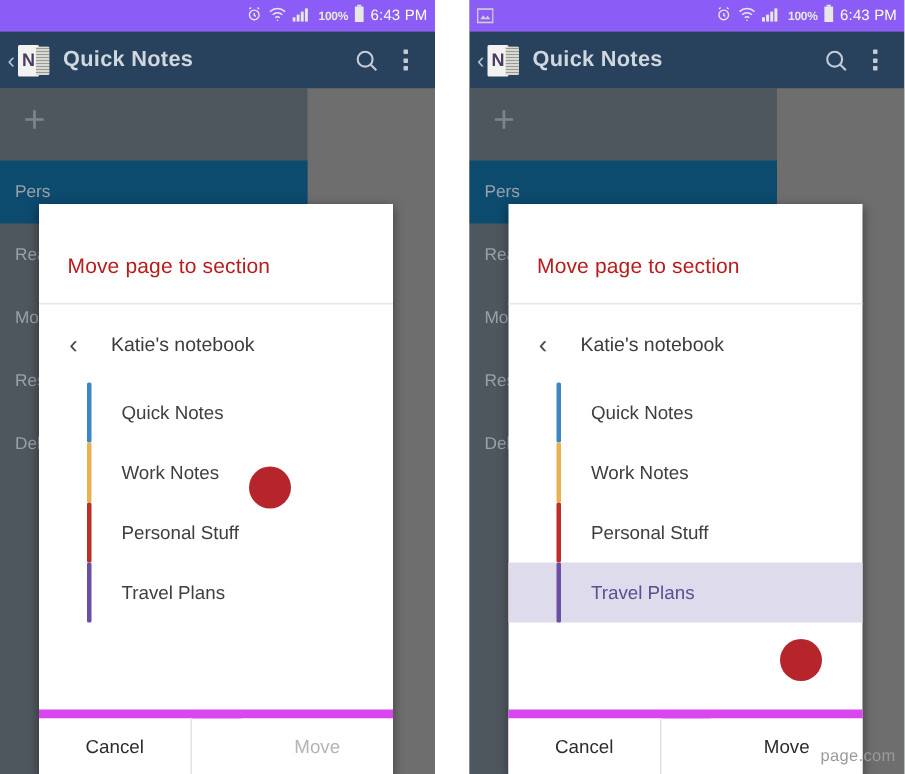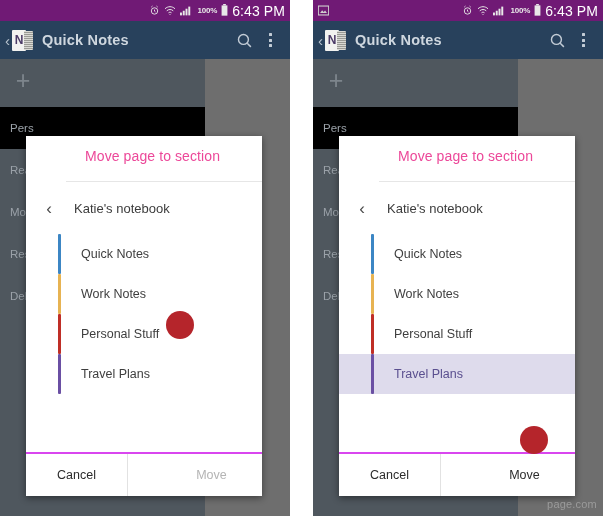--- a/index.html
+++ b/index.html
@@ -14,32 +14,32 @@
   
   .phone {
     position:absolute; top:0; height:516px; overflow:hidden;
     background:#5a6168;
   }
   .phone.left  { left:0;   width:290px; }
   .phone.right { left:313px; width:290px; }
 
   
   .statusbar {
-    position:relative; height:21px; background:#701a75;
+    position:relative; height:21px; background:#8b5cf6;
     display:flex; align-items:center; justify-content:flex-end;
     padding:0 5px 0 4px; gap:4px;
   }
   .sb-left { position:absolute; left:5px; top:0; height:21px; display:flex; align-items:center; }
   .sb-icon { display:block; }
   .sb-pct {
     color:#e8e8e8; font-size:8px; letter-spacing:-0.2px; font-weight:bold;
     font-family:"Liberation Sans", sans-serif; line-height:1;
   }
   .sb-time {
-    color:#ffffff; font-size:14px; letter-spacing:0.1px;
+    color:#ffffff; font-size:10px; letter-spacing:0.1px;
     font-family:"Liberation Sans", sans-serif; line-height:1;
   }
 
   
   .appbar {
     height:38px; background:#28415c;
     display:flex; align-items:center; padding:0 9px 0 5px;
   }
   .ab-back { color:#b9c4cf; font-size:15px; line-height:1; margin-right:2px; }
   .ab-logo {
@@ -80,32 +80,32 @@
   .bg-plus {
     position:absolute; left:10px; top:8px; width:26px; height:26px;
     color:#7d858c; font-size:25px; line-height:26px; text-align:center;
     font-weight:300;
   }
   .bg-list { position:absolute; left:0; top:48px; width:205px; }
   .bg-item {
     height:42px; display:flex; align-items:center; padding-left:10px;
     color:#9aa1a8; font-size:11.5px;
   }
-  .bg-item.sel { background:#000000; }
+  .bg-item.sel { background:#0c4a6e; }
 
   
   .dialog {
     position:absolute; left:26px; top:77px; width:236px;
     background:#ffffff;
     box-shadow:0 2px 7px rgba(0,0,0,0.45);
     display:flex; flex-direction:column;
   }
   .dlg-title {
-    padding:12px 0 17px 19px; font-size:14px; color:#ec4899;
-    border-bottom:1px solid #e6e6e6; letter-spacing:0.1px;margin-left:40px;
+    padding:33px 0 17px 19px; font-size:14px; color:#b91c1c;
+    border-bottom:1px solid #e6e6e6; letter-spacing:0.1px;
   }
   .dlg-nb {
     display:flex; align-items:center; height:52px; padding-left:12px;
   }
   .dlg-nb-chev {
     width:22px; color:#4a4a4a; font-size:17px; line-height:1;
     display:flex; align-items:center; justify-content:center;
   }
   .dlg-nb-label { font-size:13px; color:#3c3c3c; margin-left:14px; }
 
@@ -118,21 +118,21 @@
   .sec-bar {
     position:absolute; left:32px; top:0px; width:3px; height:40px;
     border-radius:1px;
   }
   .sec-label { font-size:12.5px; color:#3e3e3e; margin-left:26px; }
   .sec-item.highlight .sec-label { color:#5a4f8f; }
 
   .dlg-spacer { height:58px; }
 
   .dlg-actions {
-    display:flex; border-top:2px solid #d946ef; height:44px;gap:33px;
+    display:flex; border-top:6px solid #d946ef; height:44px;gap:33px;
   }
   .dlg-btn {
     flex:1; display:flex; align-items:center; justify-content:center;
     font-size:12.5px; background:#ffffff;
   }
   .dlg-btn.cancel { color:#2c2c2c; border-right:1px solid #e2e2e2; }
   .dlg-btn.move-enabled  { color:#2c2c2c; }
   .dlg-btn.move-disabled { color:#b4b4b4; }
 
   

